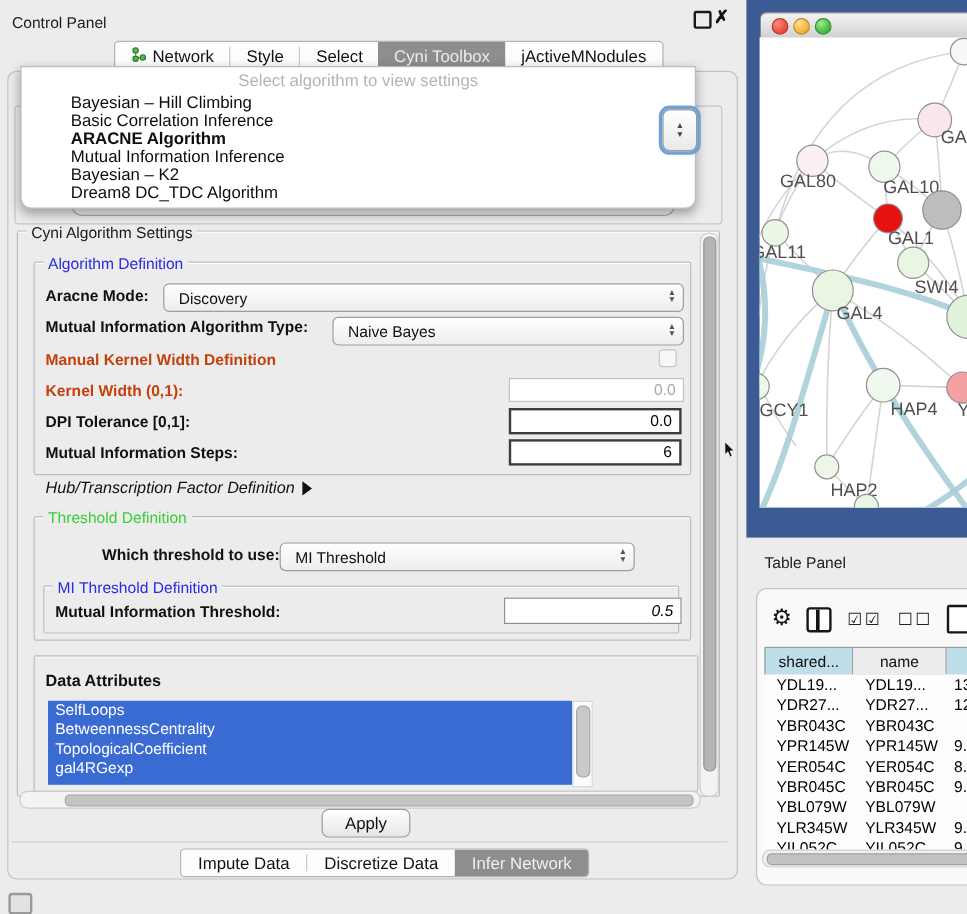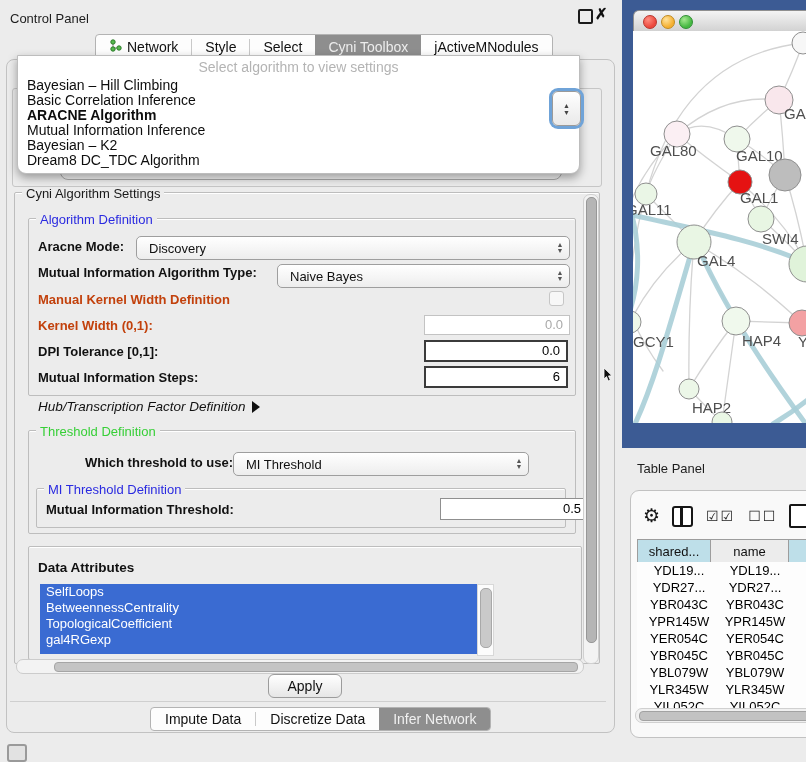--- a/index.html
+++ b/index.html
@@ -24,21 +24,21 @@
   .bg-groupline{left:12px;top:88px;width:588px;height:97px;border:1px solid #c6c6c6;border-radius:3px;z-index:1;}
   .bg-combo-sliver{left:60px;top:148px;width:500px;height:30px;border:1px solid #ababab;border-radius:8px;background:#f2f2f2;z-index:2;}
   .focus-stepper{left:552px;top:91px;width:27px;height:33px;border:1px solid #9a9a9a;border-radius:6px;
      background:linear-gradient(#fff,#e9e9e9);box-shadow:0 0 0 3px #6fa3d8;z-index:31;
      display:flex;flex-direction:column;align-items:center;justify-content:center;font-size:7px;color:#444;line-height:7px;}
 
   
   .dropdown{left:17px;top:55px;width:561px;height:117px;background:#fff;border:1px solid #bdbdbd;
             border-radius:0 0 9px 9px;box-shadow:0 4px 10px rgba(0,0,0,.35);z-index:30;}
   .dd-header{height:22px;line-height:22px;text-align:center;color:#b4b4b4;font-size:14px;}
-  .dd-item{height:15px;line-height:15px;padding-left:9px;font-size:14px;color:#0d0d0d;white-space:nowrap;}
+  .dd-item{height:15px;line-height:15px;padding-left:9px;font-size:14px;color:#0d0d0d;white-space:nowrap;margin-left:32px;}
   .dd-item.bold{font-weight:bold;}
 
   
   .group{border:1px solid #bdbdbd;border-radius:2px;box-shadow:0 1px 0 #fff inset;}
   .gtitle{position:absolute;top:-7px;left:7px;background:#ececec;padding:0 4px;font-size:13px;}
   .blue{color:#2a2ae0;}
   .green{color:#37cf37;}
 
   .flabel{font-weight:bold;font-size:13px;color:#111;white-space:nowrap;}
   .flabel.dis{color:#c2410c;}
@@ -95,21 +95,21 @@
   .cbpair{margin-left:13px;font-size:14px;color:#222;letter-spacing:2px;white-space:nowrap;}
   .doc-icon{margin-left:12px;width:16px;height:20px;border:2px solid #161616;border-radius:2px;background:#fff;}
 
   .thead{position:absolute;left:6px;top:48px;display:flex;height:22px;border-top:1px solid #9d9d9d;border-bottom:1px solid #9d9d9d;}
   .th{display:flex;align-items:center;justify-content:center;font-size:13px;color:#111;border-right:1px solid #9d9d9d;box-sizing:border-box;}
   .th.c1{width:74px;background:#bedfe9;border-left:1px solid #9d9d9d;}
   .th.c2{width:78px;background:#ececec;}
   .th.c3{width:60px;background:#bedfe9;}
   .tbody{position:absolute;left:6px;top:71px;width:212px;height:146px;overflow:hidden;background:#fdfdfd;}
   .trow{display:flex;height:17px;line-height:17px;font-size:13px;color:#000;}
-  .td{box-sizing:border-box;white-space:nowrap;overflow:hidden;text-align:center;}
+  .td{box-sizing:border-box;white-space:nowrap;overflow:hidden;}
   .td.c1{width:74px;padding-left:10px;}
   .td.c2{width:78px;padding-left:10px;}
   .td.c3{width:60px;padding-left:6px;}
   .tp-hs-track{position:absolute;left:4px;top:217px;width:192px;height:13px;background:#f0f0f0;border:1px solid #d0d0d0;border-radius:7px;}
   .tp-hs-thumb{position:absolute;left:8px;top:220px;width:172px;height:8px;background:#c2c2c2;border:1px solid #a2a2a2;border-radius:4px;}
 
   .cursor{left:603px;top:368px;z-index:50;}
   svg text{font-family:"Liberation Sans",sans-serif;}
 </style>
 </head>
@@ -213,21 +213,21 @@
   <span>MI Threshold</span>
   <span class="stepper">
       <span>▲</span>
       <span>▼</span>
     </span>
 </div>
 <div class="abs group" style="left:36px;top:488px;width:528px;height:38px;">
   <span class="gtitle blue">MI Threshold Definition</span>
 </div>
 <div class="abs flabel" style="left:46px;top:502px;">Mutual Information Threshold:</div>
-<div class="abs tfield thin" style="left:440px;top:498px;width:140px;">0.5</div>
+<div class="abs tfield thin" style="left:420px;top:498px;width:140px;font-style:italic;">0.5</div>
 
 <div class="abs group" style="left:28px;top:546px;width:552px;height:112px;">
   <span class="gtitle" style="font-size:17px;margin-top:44px;">
     <span>Sources for Network Inference</span><span class="tri-down"></span>
   </span>
 </div>
 <div class="abs flabel" style="left:38px;top:560px;font-size:13.5px;">Data Attributes</div>
 <div class="abs attr-list">
     <div class="attr-item">SelfLoops</div>
     <div class="attr-item">BetweennessCentrality</div>

